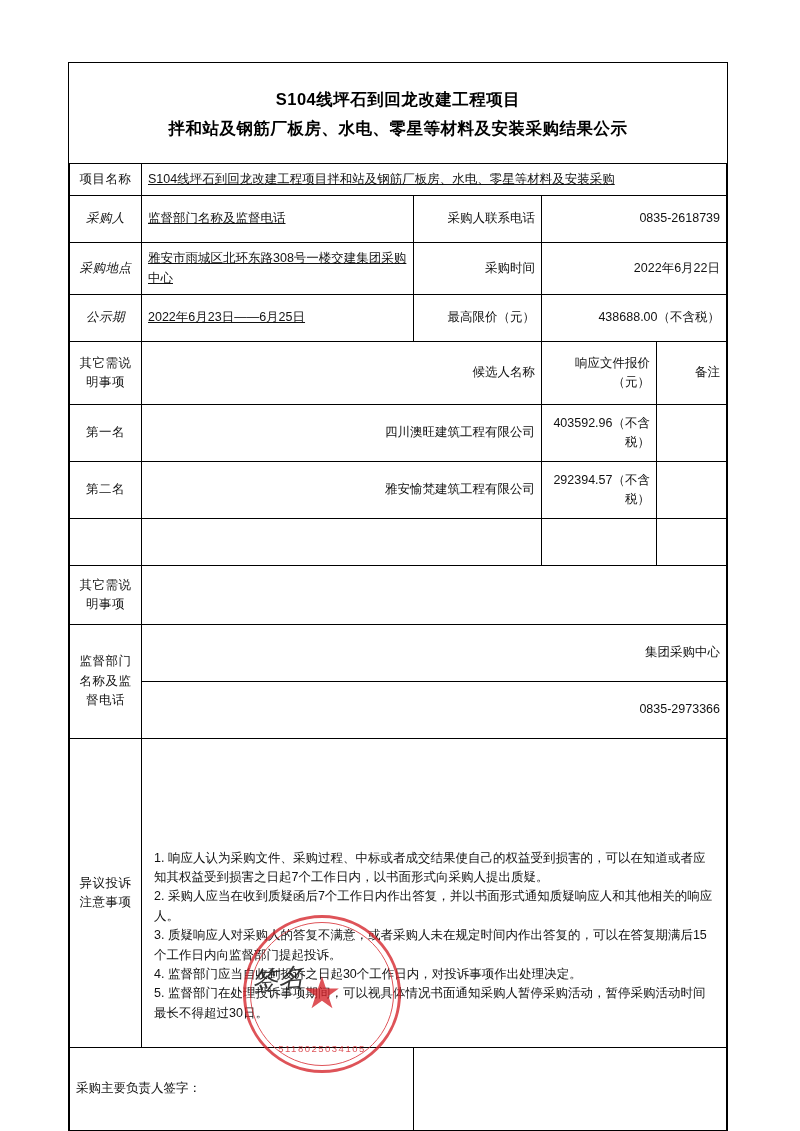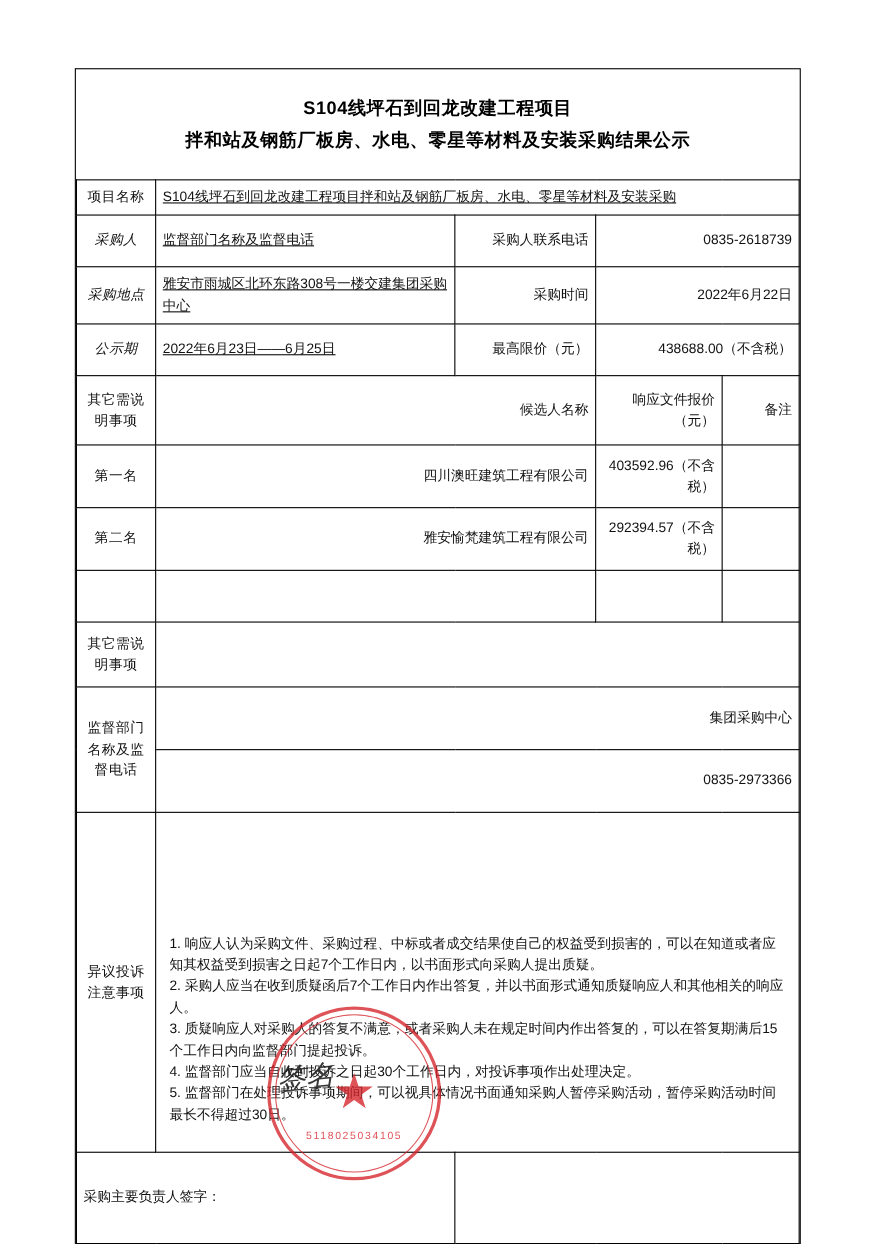--- a/index.html
+++ b/index.html
@@ -109,21 +109,21 @@
     left: 50%;
     top: 50%;
     transform: translate(-50%, -52%);
     font-size: 44px;
     color: #d5232a;
     line-height: 1;
   }
   .seal-bottom-text {
     position: absolute;
     left: 0;
-    bottom: 32px;
+    bottom: 16px;
     width: 152px;
     text-align: center;
     color: #d5232a;
     font-size: 9.5px;
     letter-spacing: 1.5px;
   }
   .signature {
     position: absolute;
     left: 252px;
     top: 962px;

